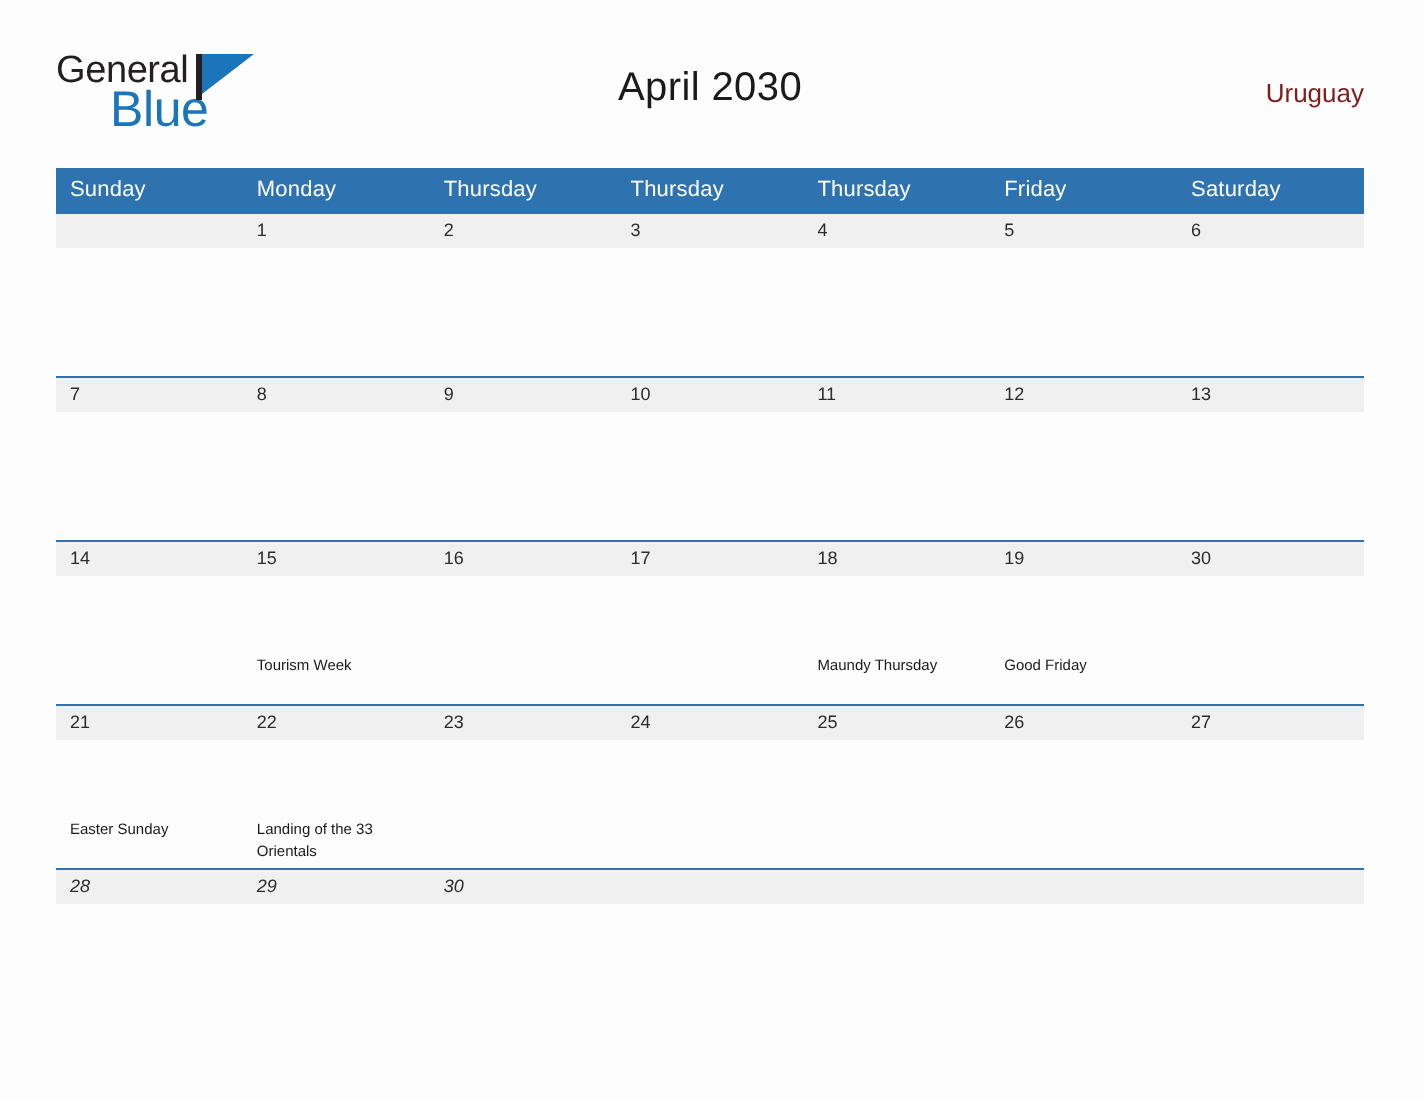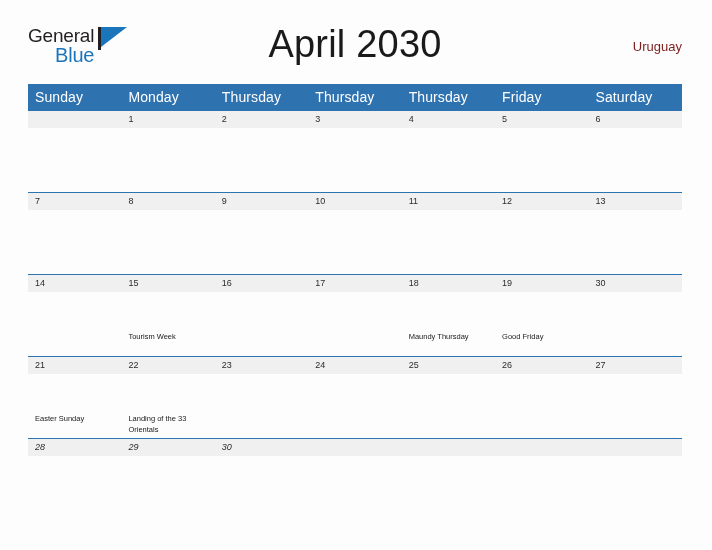--- a/index.html
+++ b/index.html
@@ -37,21 +37,21 @@
     height: 42px;
   }
   .logo-general {
     font-size: 19px;
     color: #231f20;
     letter-spacing: -0.2px;
     line-height: 20px;
     font-family: "Liberation Sans", sans-serif;
   }
   .logo-blue {
-    font-size: 20px;
+    font-size: 25px;
     color: #1b75bb;
     letter-spacing: -0.2px;
     line-height: 19px;
     padding-left: 27px;
     font-family: "Liberation Sans", sans-serif;
   }
   .logo-flag {
     position: absolute;
     left: 70px;
     top: 1px;
@@ -75,21 +75,21 @@
     border-left: 26px solid #1b75bb;
     border-bottom: 20px solid transparent;
   }
 
   .title {
     position: absolute;
     left: 0;
     right: 0;
     top: 0;
     text-align: center;
-    font-size: 38px;
+    font-size: 20px;
     font-weight: normal;
     color: #1a1a1a;
     line-height: 40px;
     letter-spacing: 0.2px;
   }
 
   .country {
     position: absolute;
     right: 0;
     top: 14px;
@@ -101,21 +101,21 @@
   
   .calendar {
     margin: 8px 30px 0 28px;
     width: 654px;
     border-collapse: collapse;
     table-layout: fixed;
   }
   .calendar th {
     background: #2e72b0;
     color: #ffffff;
-    font-size: 14px;
+    font-size: 11px;
     font-weight: normal;
     text-align: left;
     padding: 5px 0 5px 7px;
     height: 17px;
     box-sizing: border-box;
     letter-spacing: 0.1px;
   }
   .calendar td {
     vertical-align: top;
     padding: 0;

